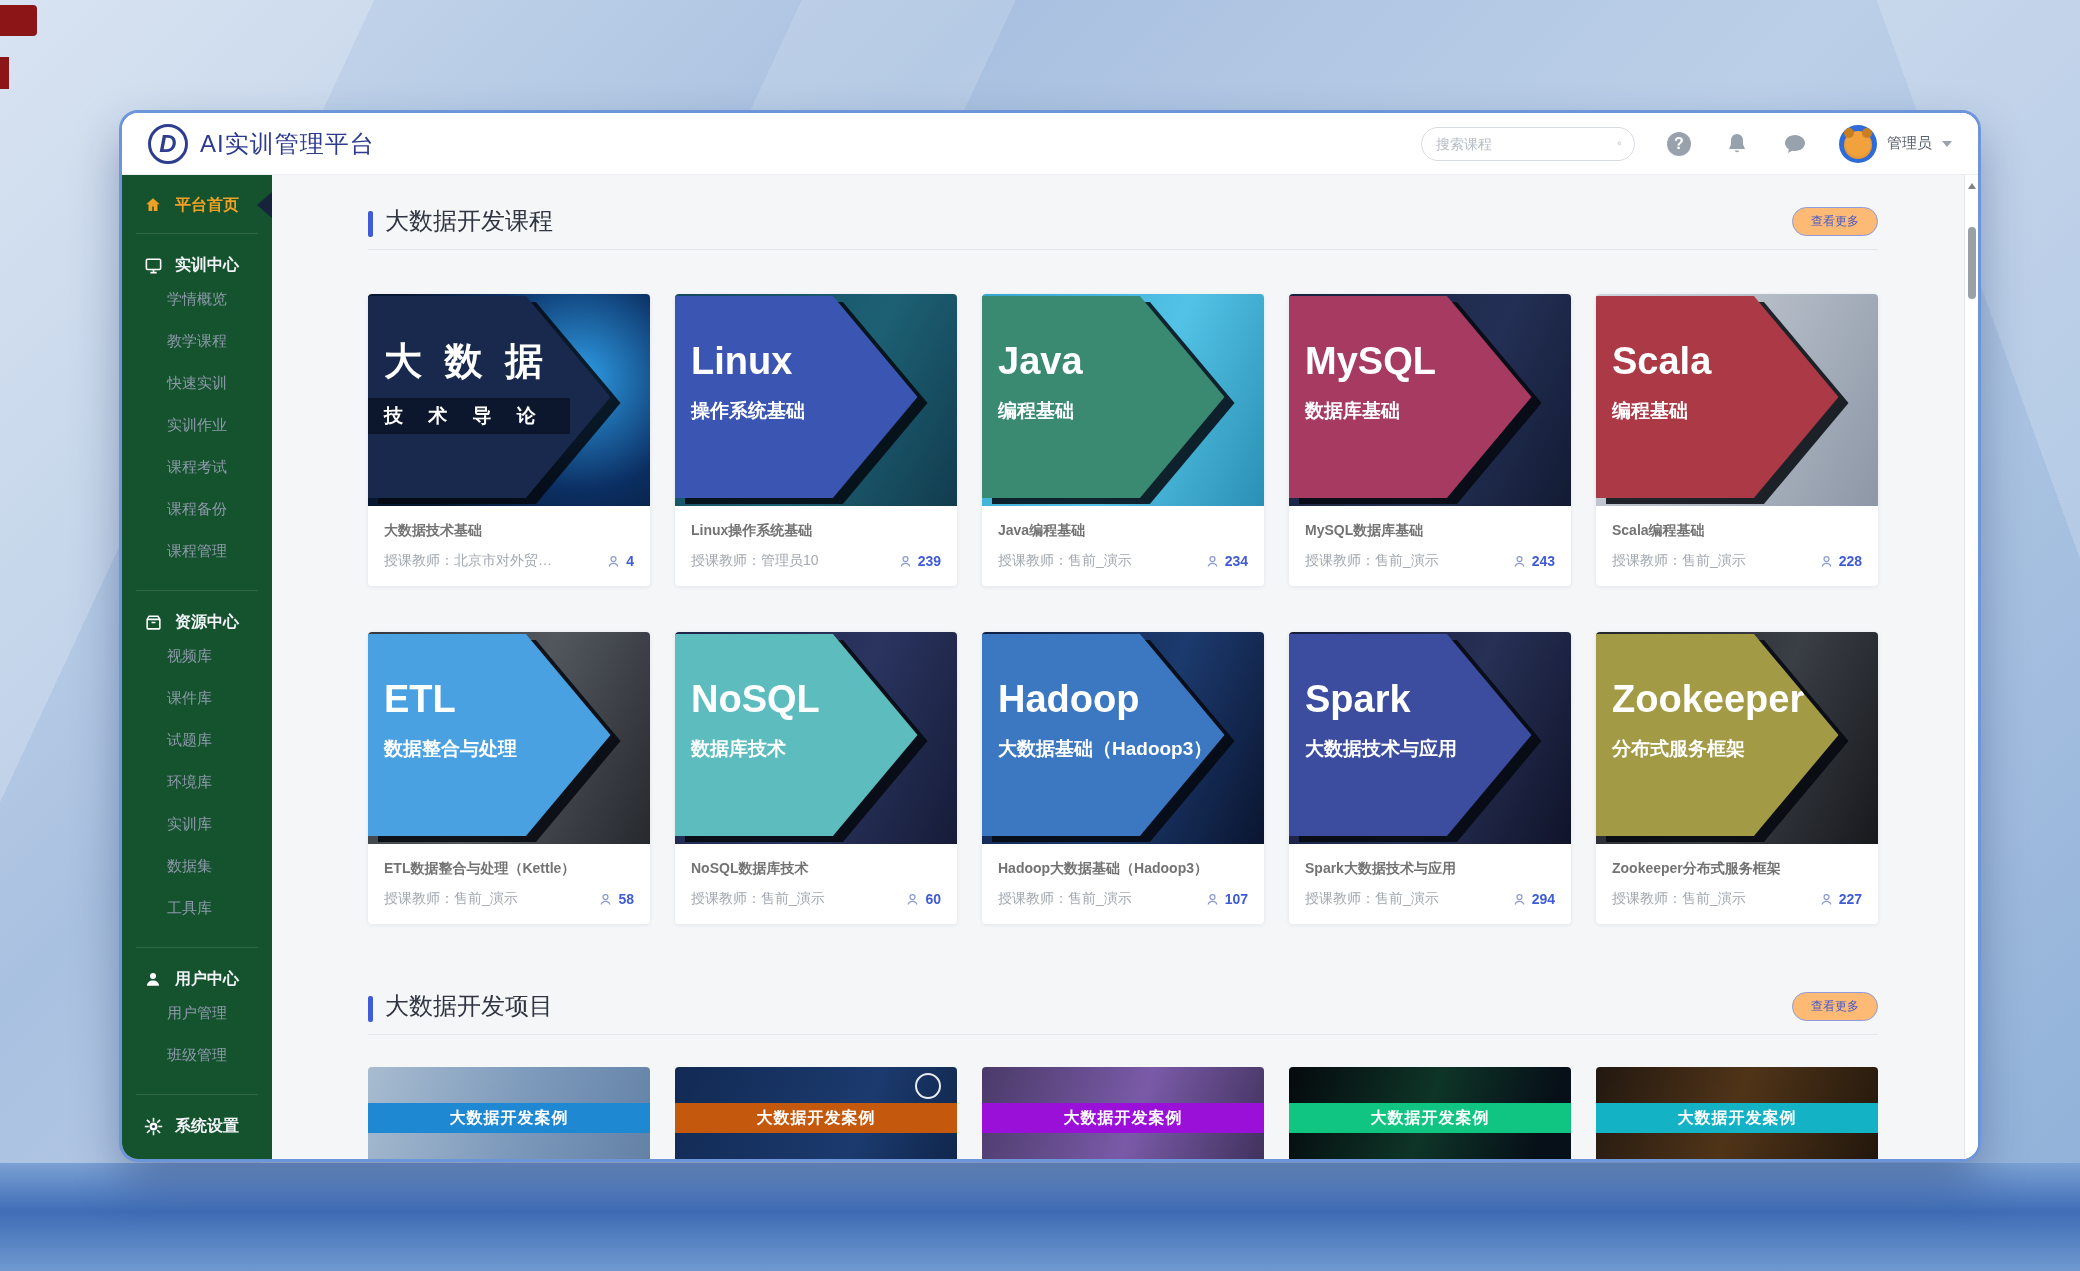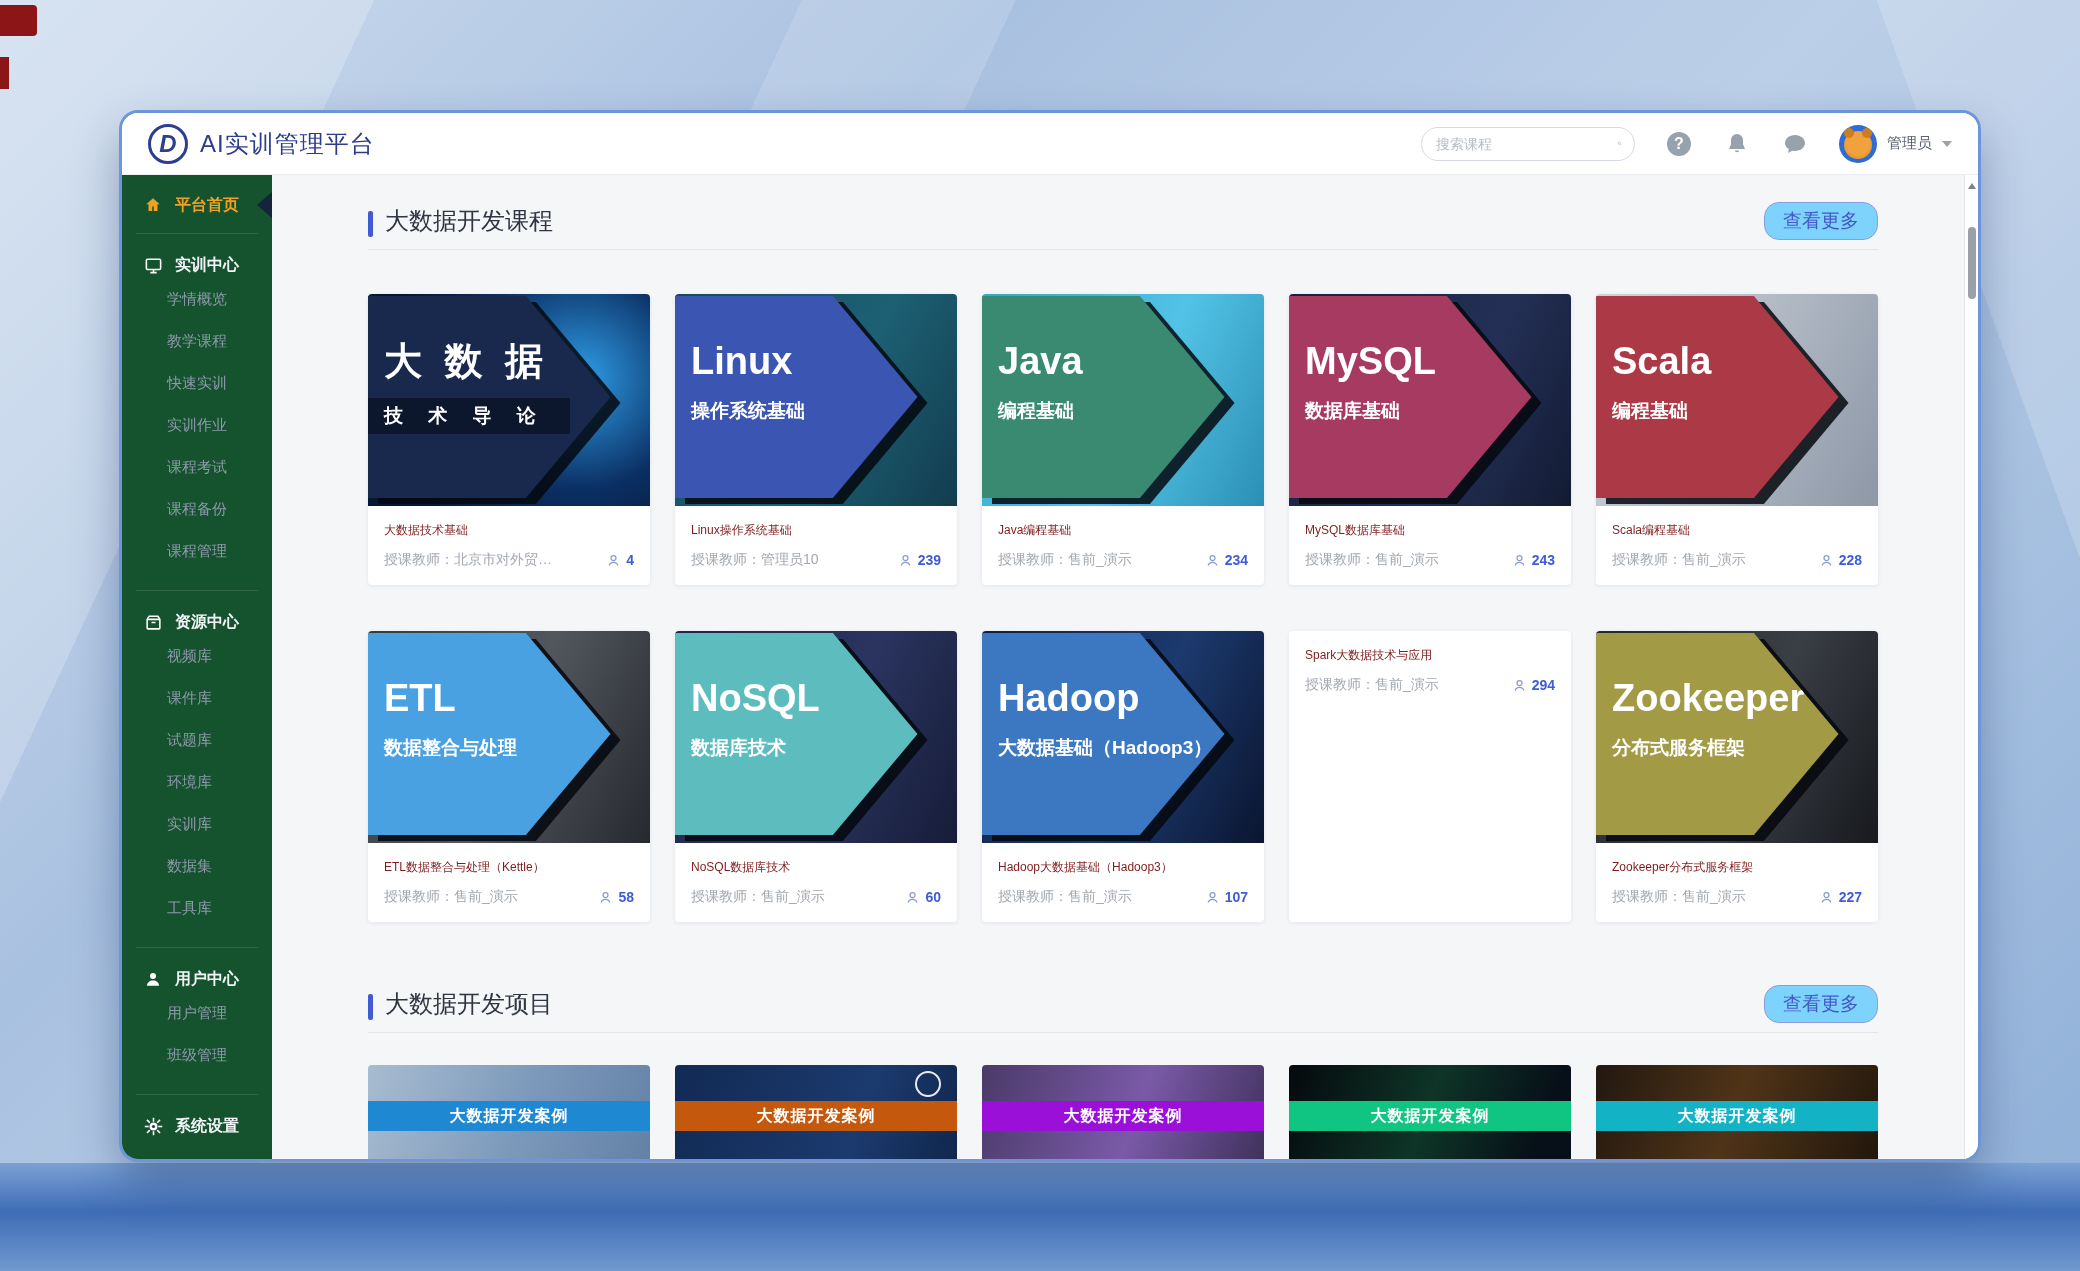--- a/index.html
+++ b/index.html
@@ -62,21 +62,21 @@
   .side-divider { margin:6px 14px; border-top:1px solid rgba(255,255,255,.12); }
   .side-group-head { height:50px; font-size:16px; font-weight:bold; color:#f2f4f8; }
   .side-sub { height:42px; padding-left:45px; font-size:15px; color:#8e99ab; }
   .gicon { width:20px; height:20px; display:flex; align-items:center; justify-content:center; flex-shrink:0; }
 
   
   .content { flex:1; background:#f4f6f8; overflow:hidden; padding:28px 86px 0 96px; }
   .section-head { display:flex; align-items:center; justify-content:space-between; height:36px; }
   .sec-title { display:flex; align-items:flex-end; gap:12px; font-size:24px; color:#2f3542; font-weight:500; }
   .sec-bar { width:5px; height:26px; background:#3f5bd6; border-radius:2px; }
-  .more-btn { font-size:19px; color:#4558c9; border:1px solid #8e9cdd; background:#7dd3fc;
+  .more-btn { font-size:12px; color:#4558c9; border:1px solid #8e9cdd; background:#fdba74;
     border-radius:15px; padding:5px 18px; cursor:pointer; }
   .sec-divider { border-top:1px solid #e4e7ea; margin-top:10px; }
 
   .cards { display:grid; grid-template-columns:repeat(5,1fr); gap:25px; }
   .row-1 { margin-top:44px; }
   .row-2 { margin-top:46px; }
   .row-3 { margin-top:32px; }
   .sec2 { margin-top:64px; }
 
   .card { background:#fff; border-radius:4px; overflow:hidden; box-shadow:0 1px 4px rgba(30,40,60,.08); cursor:pointer; }
@@ -95,21 +95,21 @@
   .cv3 { --arrow:#3a8a72; background:linear-gradient(115deg,#35a7cd,#52c3e6 55%,#2b8fb4);padding-left:20px; }
   .cv4 { --arrow:#a63a60; background:linear-gradient(115deg,#18223f,#232f55 60%,#131b33); }
   .cv5 { --arrow:#ab3946; background:linear-gradient(115deg,#cfd4da,#aeb6c2 55%,#8d97a6); }
   .cv6 { --arrow:#4aa1e2; background:linear-gradient(115deg,#35393f,#52575e 50%,#26292e); }
   .cv7 { --arrow:#5dbcbe; background:linear-gradient(115deg,#1d2547,#2a345f 55%,#161c38); }
   .cv8 { --arrow:#3c78c2; background:linear-gradient(115deg,#0e1f44,#1c3a6e 55%,#0a1530); }
   .cv9 { --arrow:#3c4da0; background:linear-gradient(115deg,#161c3a,#273055 55%,#10142a); }
   .cv10{ --arrow:#a29a44; background:linear-gradient(115deg,#23262b,#3a3e45 55%,#17191d); }
 
   .card-body { padding:16px 16px 16px; }
-  .card-title { font-size:12px; font-weight:normal; color:#7f1d1d; white-space:nowrap; overflow:hidden; text-overflow:ellipsis; }
+  .card-title { font-size:14px; font-weight:bold; color:#737373; white-space:nowrap; overflow:hidden; text-overflow:ellipsis; }
   .card-meta { margin-top:12px; display:flex; align-items:center; justify-content:space-between; }
   .teacher { font-size:14px; color:#a2a8b0; white-space:nowrap; overflow:hidden; text-overflow:ellipsis; max-width:178px; }
   .count { display:flex; align-items:center; gap:5px; font-size:14px; font-weight:bold; color:#3f5bd6; flex-shrink:0; }
 
   
   .pcard { position:relative; height:170px; border-radius:4px 4px 0 0; overflow:hidden; cursor:pointer; }
   .pbanner { position:absolute; top:36px; left:0; right:0; height:30px; display:flex; align-items:center;
     justify-content:center; color:#fff; font-weight:bold; font-size:16px; letter-spacing:1px; }
   .pv1 { background:linear-gradient(110deg,#a8bcd0,#7c99bb 50%,#5e7da2); }
   .pv2 { background:linear-gradient(110deg,#122a54,#1b3a6e 60%,#0e2244); }
@@ -410,20 +410,24 @@
                   <svg viewBox="0 0 24 24" width="15" height="15" fill="none" stroke="#8b9bd0" stroke-width="2">
                     <circle cx="12" cy="8" r="4"></circle>
                     <path d="M5 20c1-3.5 3.7-5 7-5s6 1.5 7 5"></path>
                   </svg>
                   <span>107</span>
                 </span>
               </div>
             </div>
           </div>
           <div class="card">
+            <div class="cover cv9">
+              <div class="arrow-outline"></div>
+              <div class="arrow"><div class="c-title">Spark</div><div class="c-sub">大数据技术与应用</div></div>
+            </div>
             <div class="card-body">
               <div class="card-title">Spark大数据技术与应用</div>
               <div class="card-meta">
                 <span class="teacher">授课教师：售前_演示</span>
                 <span class="count">
                   <svg viewBox="0 0 24 24" width="15" height="15" fill="none" stroke="#8b9bd0" stroke-width="2">
                     <circle cx="12" cy="8" r="4"></circle>
                     <path d="M5 20c1-3.5 3.7-5 7-5s6 1.5 7 5"></path>
                   </svg>
                   <span>294</span>

